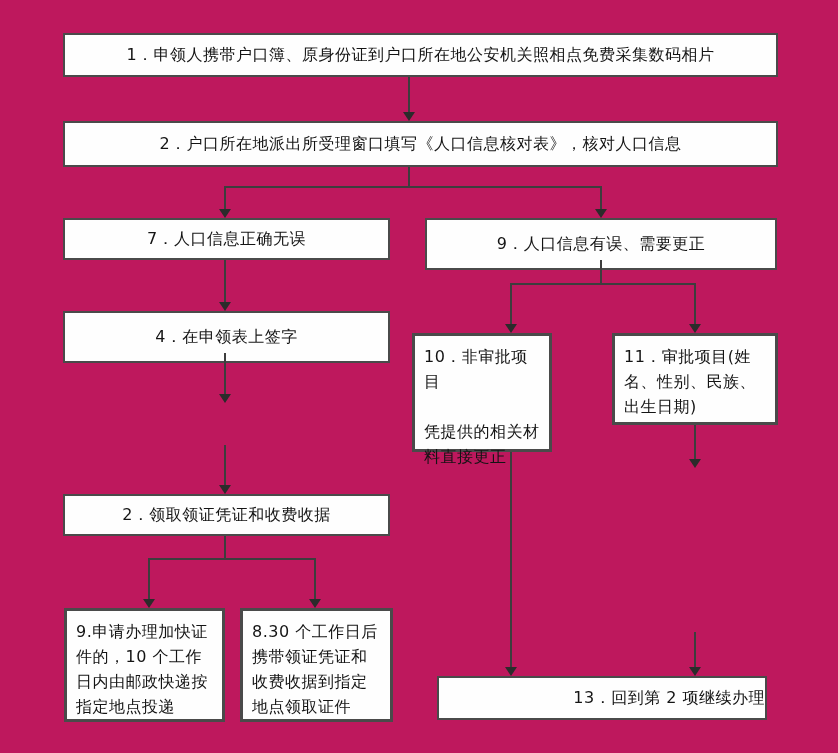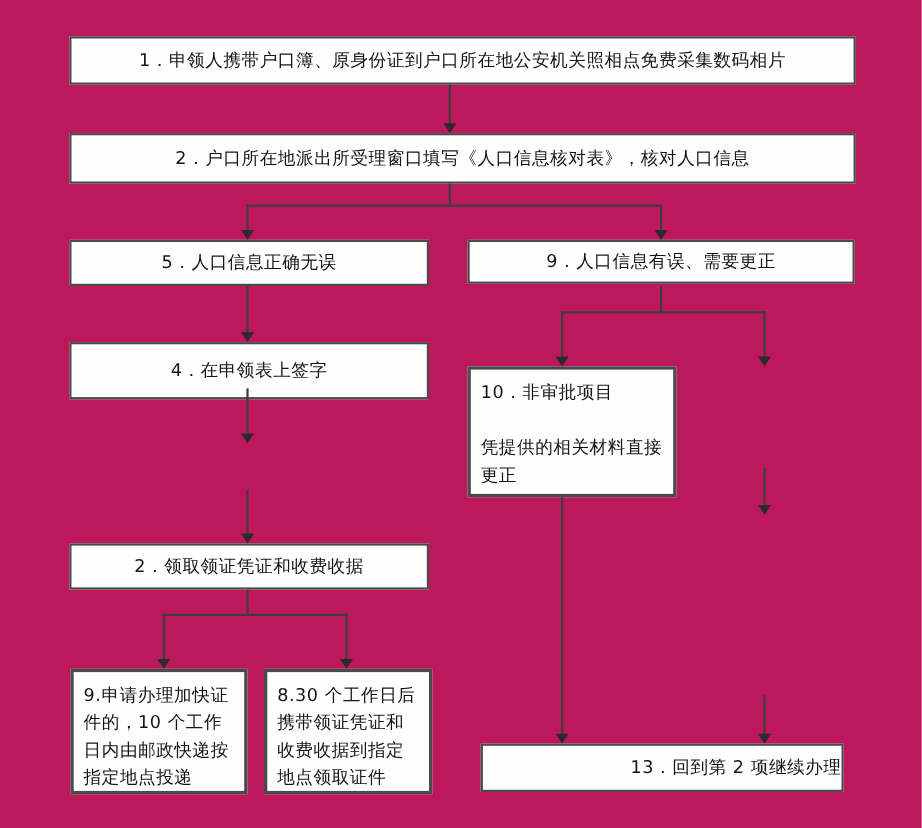--- a/index.html
+++ b/index.html
@@ -40,22 +40,22 @@
   .node.multi .ln { display: block; }
   
   .b1  { left: 63px;  top: 33px;  width: 715px; height: 44px; }
   .b2  { left: 63px;  top: 121px; width: 715px; height: 46px; }
   .b3  { left: 63px;  top: 218px; width: 327px; height: 42px; }
   .b4  { left: 63px;  top: 311px; width: 327px; height: 52px; }
   .b5  { left: 63px;  top: 403px; width: 327px; height: 42px; }
   .b6  { left: 63px;  top: 494px; width: 327px; height: 42px; }
   .b7  { left: 64px;  top: 608px; width: 161px; height: 114px; }
   .b8  { left: 240px; top: 608px; width: 153px; height: 114px; }
-  .b9  { left: 425px; top: 218px; width: 352px; height: 40px; }
-  .b10 { left: 425px; top: 333px; width: 190px; height: 119px; text-align: center; }
+  .b9  { left: 425px; top: 218px; width: 352px; height: 52px; }
+  .b10 { left: 412px; top: 333px; width: 140px; height: 119px; text-align: center; }
   .b10 .ln1 { margin-bottom: 25px; }
   .b11 { left: 612px; top: 333px; width: 166px; height: 92px; }
   .b12 { left: 612px; top: 468px; width: 166px; height: 164px; }
   .b13 { left: 437px; top: 676px; width: 330px; height: 44px; justify-content: flex-end; }
   
   .vl { position: absolute; width: 2px; background: #3d3d3d; }
   .hl { position: absolute; height: 2px; background: #3d3d3d; }
   .arr {
     position: absolute; width: 0; height: 0;
     border-left: 6px solid transparent;
@@ -70,21 +70,21 @@
 
   <div class="node b1">
     <span>1．申领人携带户口簿、原身份证到户口所在地公安机关照相点免费采集数码相片</span>
   </div>
 
   <div class="node b2">
     <span>2．户口所在地派出所受理窗口填写《人口信息核对表》，核对人口信息</span>
   </div>
 
   <div class="node b3">
-    <span>5．人口信息正确无误</span>
+    <span>7．人口信息正确无误</span>
   </div>
 
   <div class="node b9">
     <span>9．人口信息有误、需要更正</span>
   </div>
 
   <div class="node b4">
     <span>4．在申领表上签字</span>
   </div>
 
@@ -99,20 +99,23 @@
 
   <div class="node multi b8">
     <span class="ln">8.30 个工作日后携带领证凭证和收费收据到指定地点领取证件</span>
   </div>
 
   <div class="node multi b10">
     <span class="ln ln1">10．非审批项目</span>
     <span class="ln">凭提供的相关材料直接更正</span>
   </div>
 
+  <div class="node multi b11">
+    <span class="ln">11．审批项目(姓名、性别、民族、出生日期)</span>
+  </div>
 
 
   <div class="node b13">
     <span>13．回到第 2 项继续办理</span>
   </div>
 
   <div class="vl" style="left:408px; top:77px; height:36px;"></div>
   <div class="arr" style="left:403px; top:112px;"></div>
 
   <div class="vl" style="left:408px; top:167px; height:21px;"></div>

